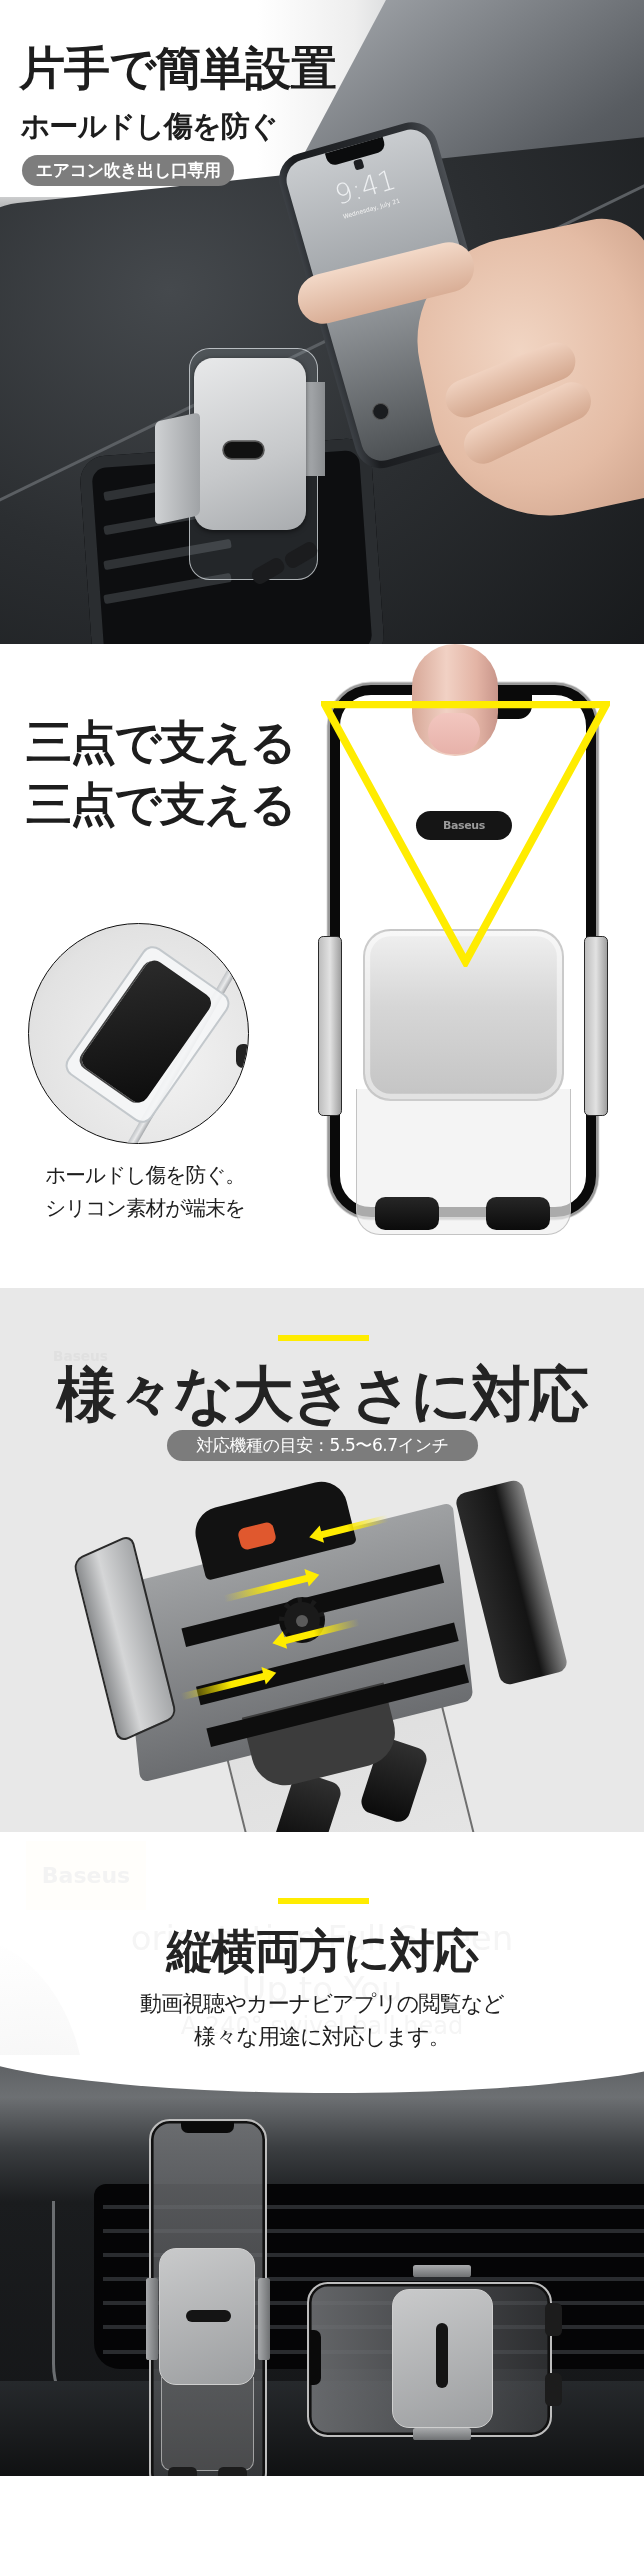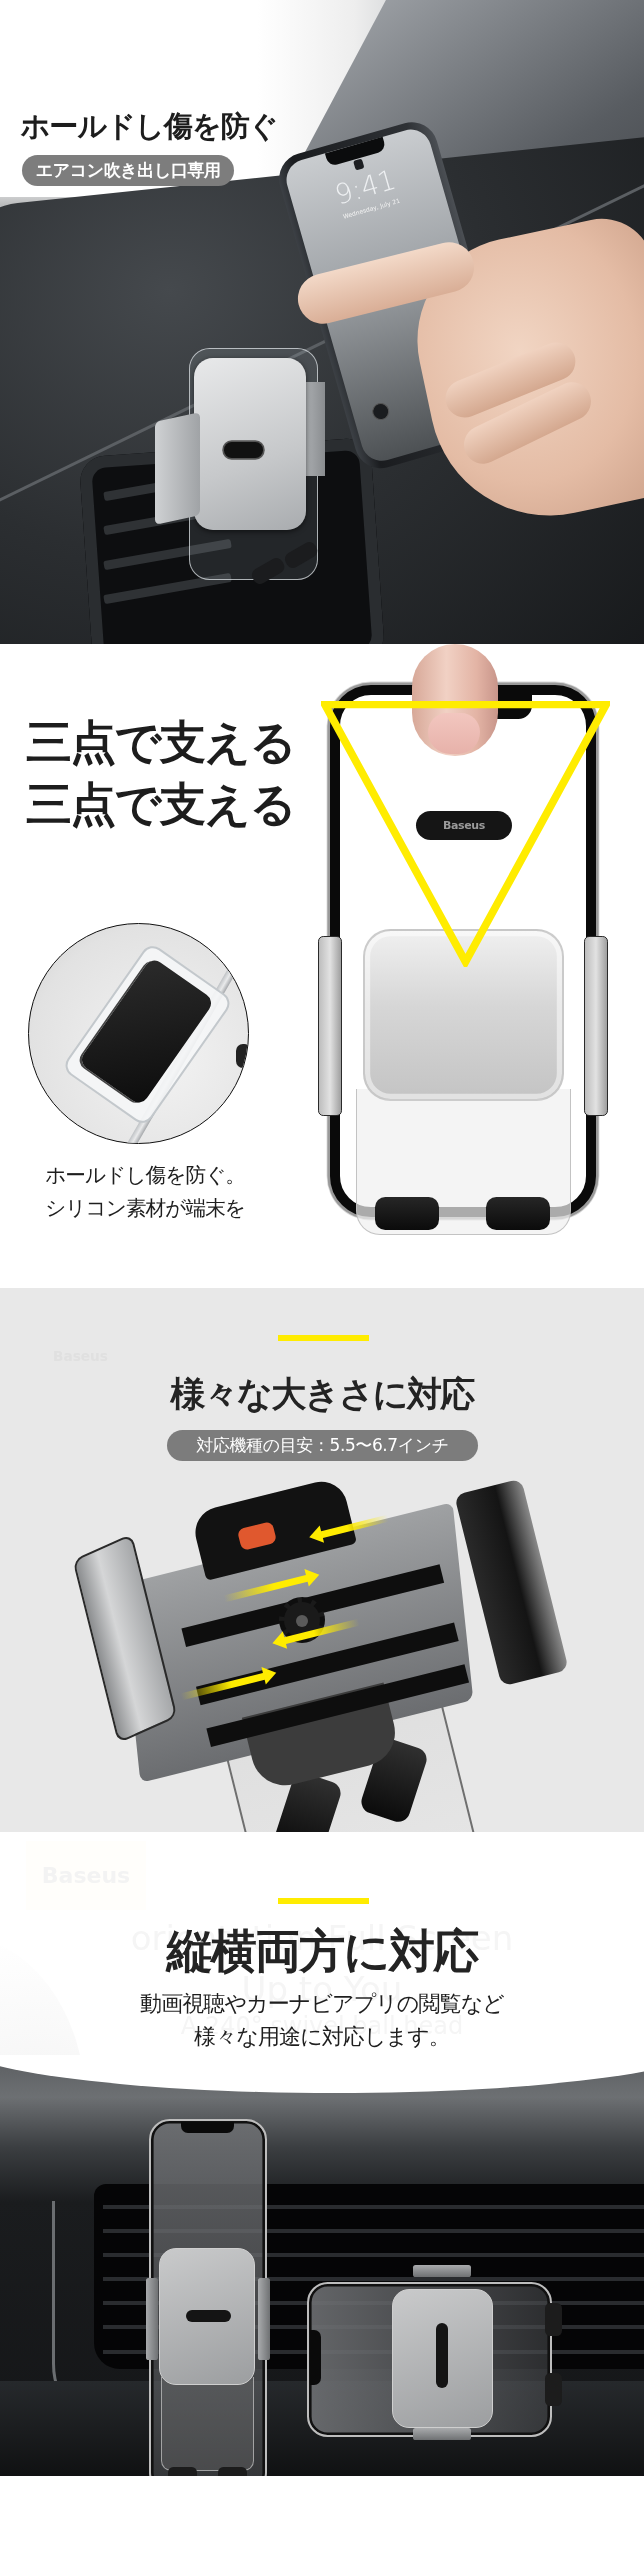--- a/index.html
+++ b/index.html
@@ -75,21 +75,21 @@
   .phone2 .clear-body { position: absolute; left: 26px; top: 404px; width: 215px; height: 146px; border-radius: 0 0 24px 24px; border: 1.7px solid rgba(190,190,190,.9); border-top: none; background: rgba(240,240,240,.7); }
   .phone2 .arm { position: absolute; top: 251px; width: 24px; height: 180px; border-radius: 5.2px; background: linear-gradient(90deg, #bdbdbd, #e2e2e2, #9f9f9f); border: 1.7px solid #2a2a2a; }
   .phone2 .arm-back { position: absolute; left: -20.6px; top: 266px; width: 306px; height: 137px; background: #9d9d9d; z-index: -1; }
   .phone2 .foot { position: absolute; top: 512px; width: 64px; height: 33px; border-radius: 10.3px; background: linear-gradient(180deg, #262626, #0b0b0b); }
   .triangle { position: absolute; left: 321px; top: 701px; width: 289px; height: 266px; }
 
   
   .s3 { position: absolute; left: 0; top: 1288px; width: 644px; height: 644px; background: #e8e8e8; overflow: hidden; }
   .s3 .accent, .s4 .accent { position: absolute; left: 278px; width: 91px; height: 6px; background: #ffec00; }
   .s3 .accent { top: 47px; }
-  .s3 .title { position: absolute; left: 0; width: 644px; top: 79px; text-align: center; font-weight: 700; font-size: 35px; color: #232323; letter-spacing: -1.7px; line-height: 55px; }
+  .s3 .title { position: absolute; left: 0; width: 644px; top: 79px; text-align: center; font-weight: 700; font-size: 60px; color: #232323; letter-spacing: -1.7px; line-height: 55px; }
   .s3 .pill { position: absolute; left: 167px; top: 142px; width: 311px; height: 31px; border-radius: 15.5px; background: #7c7c7c; color: #fff; font-size: 17px; text-align: center; line-height: 31px; letter-spacing: -0.4px; }
   .s3 .ghost { position: absolute; left: 53px; top: 60px; color: #e0e0e0; font-size: 13.7px; font-weight: 700; }
   .mech { position: absolute; left: 86px; top: 196px; width: 464px; height: 447px; }
   .mech .shadow { position: absolute; left: 137px; top: 378px; width: 240px; height: 34px; border-radius: 50%; background: radial-gradient(ellipse, rgba(0,0,0,.28), rgba(0,0,0,0) 70%); }
   .mech .clearplate { position: absolute; left: 146px; top: 155px; width: 223px; height: 258px; border-radius: 17px 17px 34px 34px; border: 2.6px solid #6f6f6f; background: linear-gradient(180deg, #dcdcdc, #e6e6e6); transform: rotate(-14deg); }
   .mech .base { position: absolute; left: 39px; top: 60px; width: 343px; height: 197px; background: linear-gradient(180deg, #9fa1a3, #6b6d70); transform: rotate(-14deg) skewX(-8deg); border-radius: 8.6px; }
   .mech .dark-top { position: absolute; left: 110px; top: 10.3px; width: 155px; height: 69px; border-radius: 26px 26px 5.2px 5.2px; background: #121212; transform: rotate(-14deg); }
   .mech .orange { position: absolute; left: 153px; top: 41px; width: 36px; height: 22px; border-radius: 6.9px; background: #e0582e; transform: rotate(-14deg); }
   .mech .rails { position: absolute; left: 103px; top: 77px; width: 266px; height: 163px; transform: rotate(-14deg); }
   .mech .rail { position: absolute; left: 0; height: 19px; width: 266px; background: #0e0e0e; }
@@ -176,20 +176,21 @@
       <div class="btn" style="right:26px;"></div>
     </div>
 
     <div class="hand">
       <div class="palm"></div>
       <div class="finger" style="left:146px;top:129px;transform:rotate(-22deg);"></div>
       <div class="finger" style="left:163px;top:172px;transform:rotate(-26deg);"></div>
       <div class="thumb"></div>
     </div>
 
+    <h1 class="headline">片手で簡単設置</h1>
     <h2 class="subhead">ホールドし傷を防ぐ</h2>
     <div class="pill">エアコン吹き出し口専用</div>
   </section>
 
   <section class="s2">
     <h2 class="title">
       <span>三点で支える</span>
       <span>三点で支える</span>
     </h2>
 

